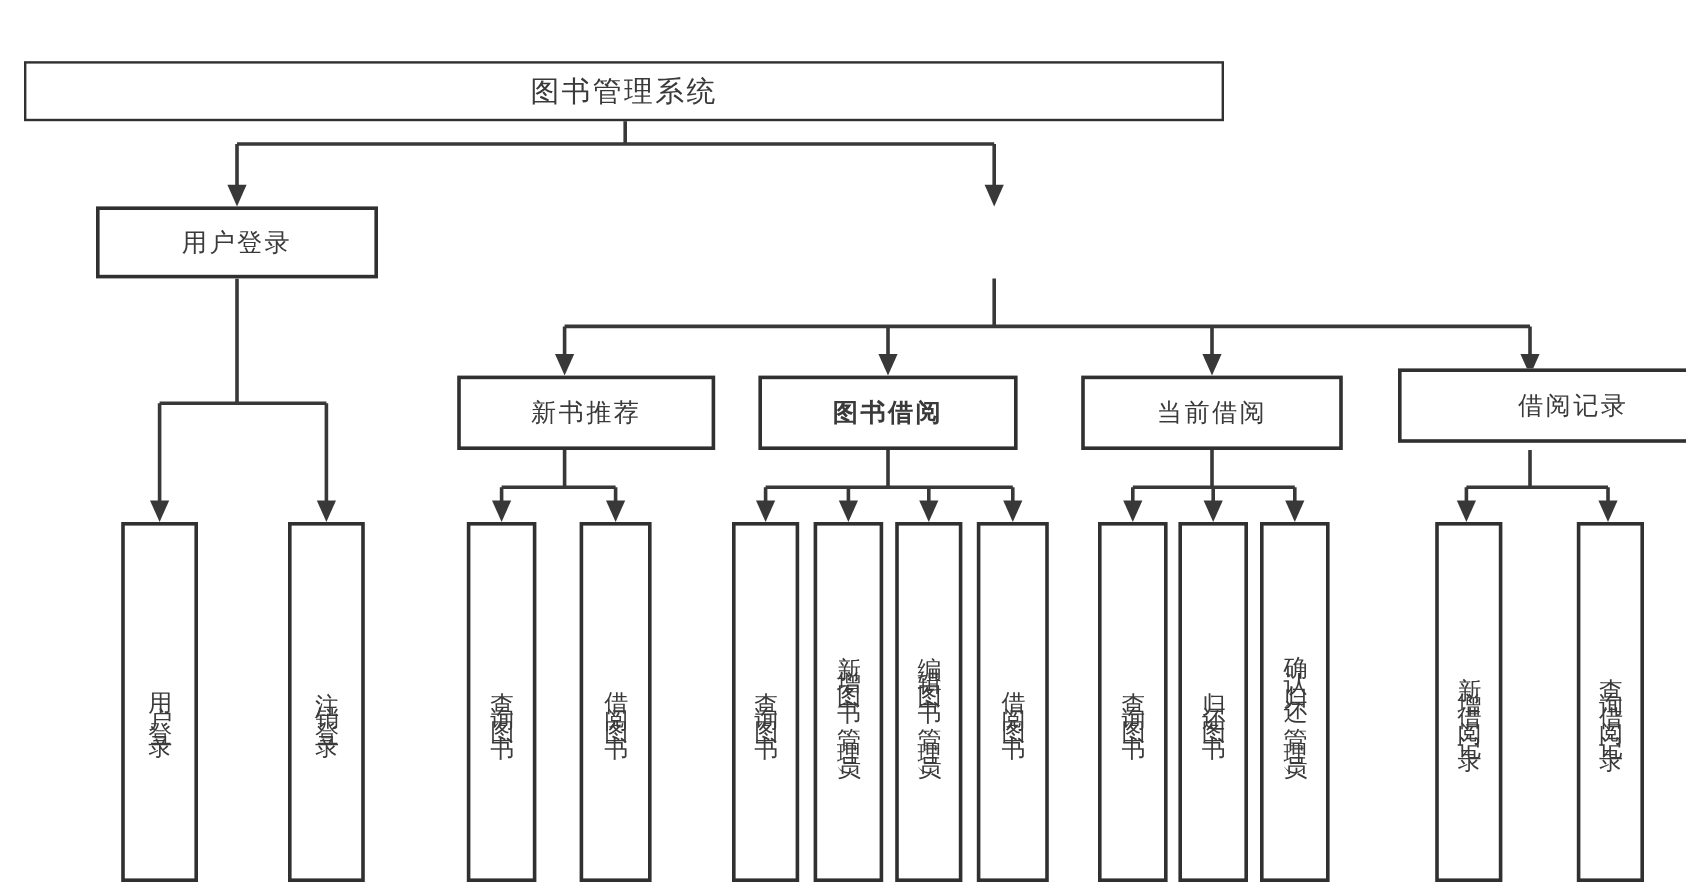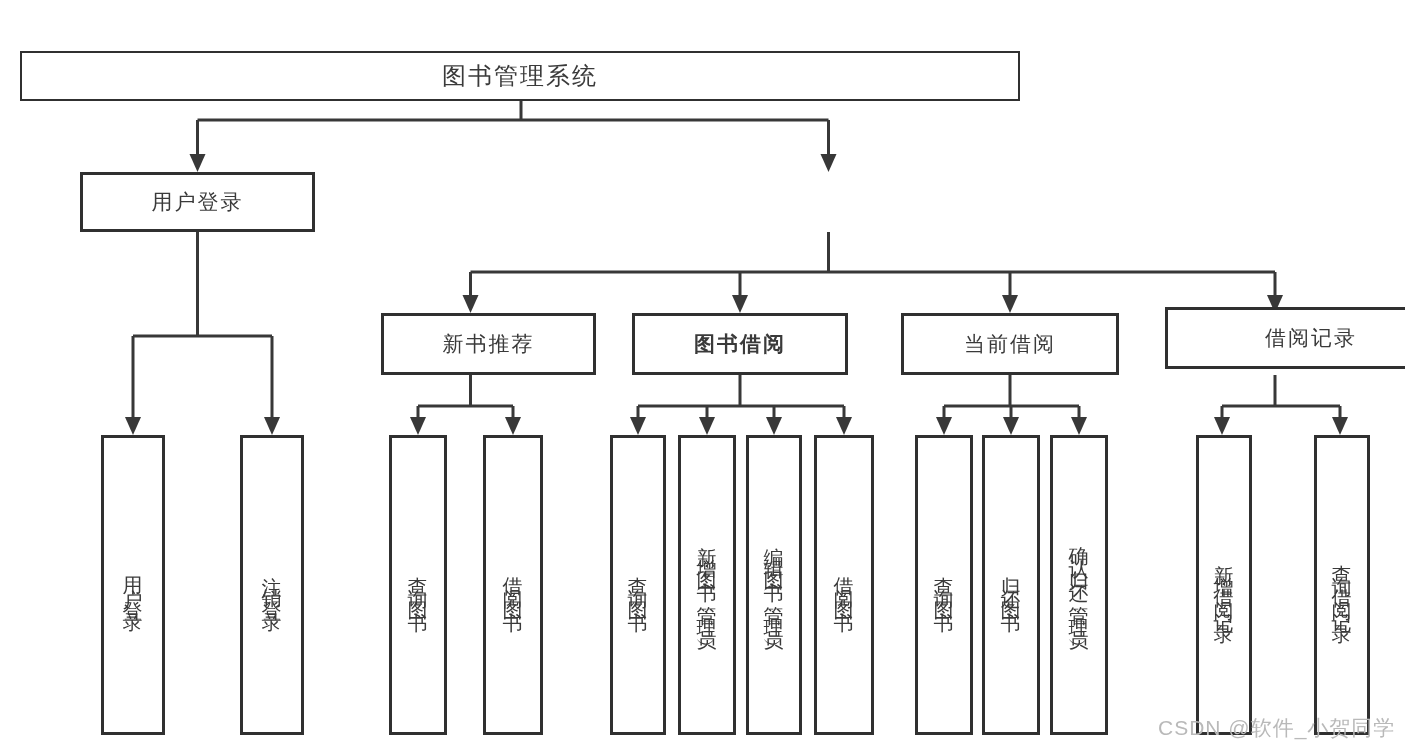--- a/index.html
+++ b/index.html
@@ -149,15 +149,14 @@
     <span class="vtext">确认归还（管理员）</span>
   </div>
 
   <div class="node v-node" style="left:1196px; width:50px;">
     <span class="vtext">新增借阅记录</span>
   </div>
   <div class="node v-node" style="left:1314px; width:50px;">
     <span class="vtext">查询借阅记录</span>
   </div>
 
-  <div class="watermark">CSDN @软件_小贺同学</div>
 
 </div>
 
 </body></html>

